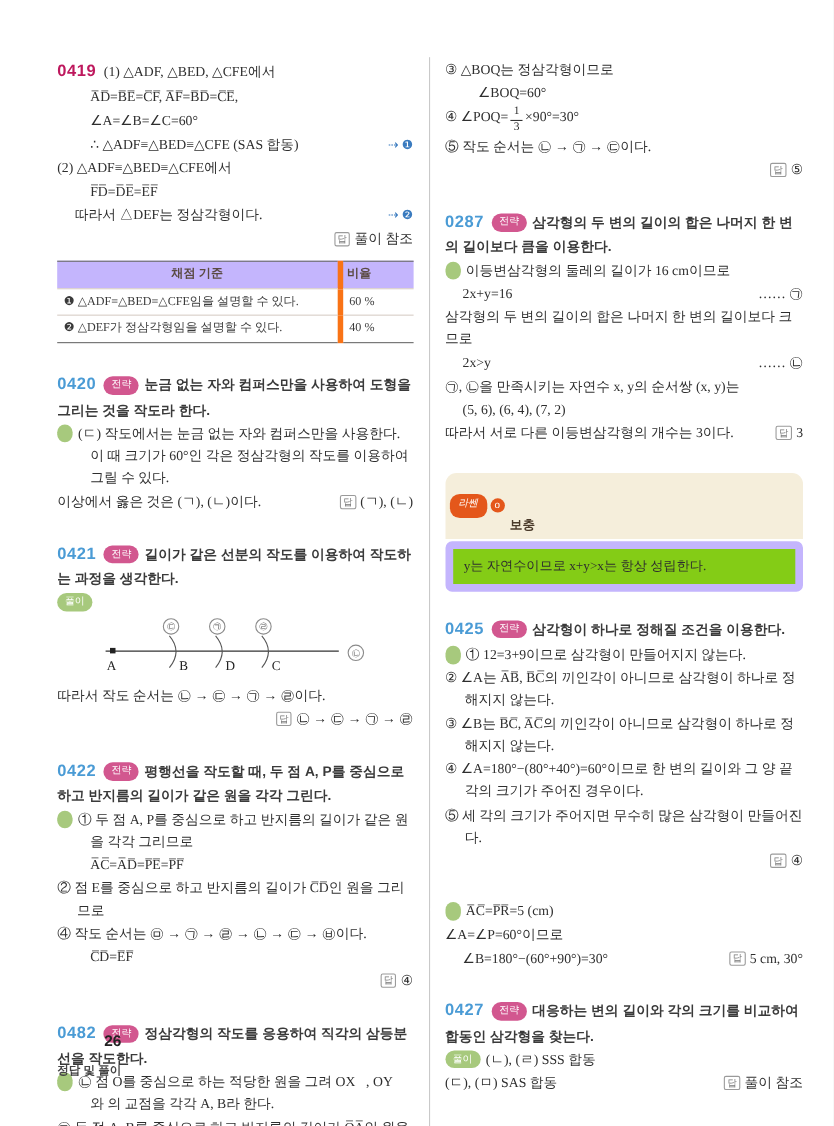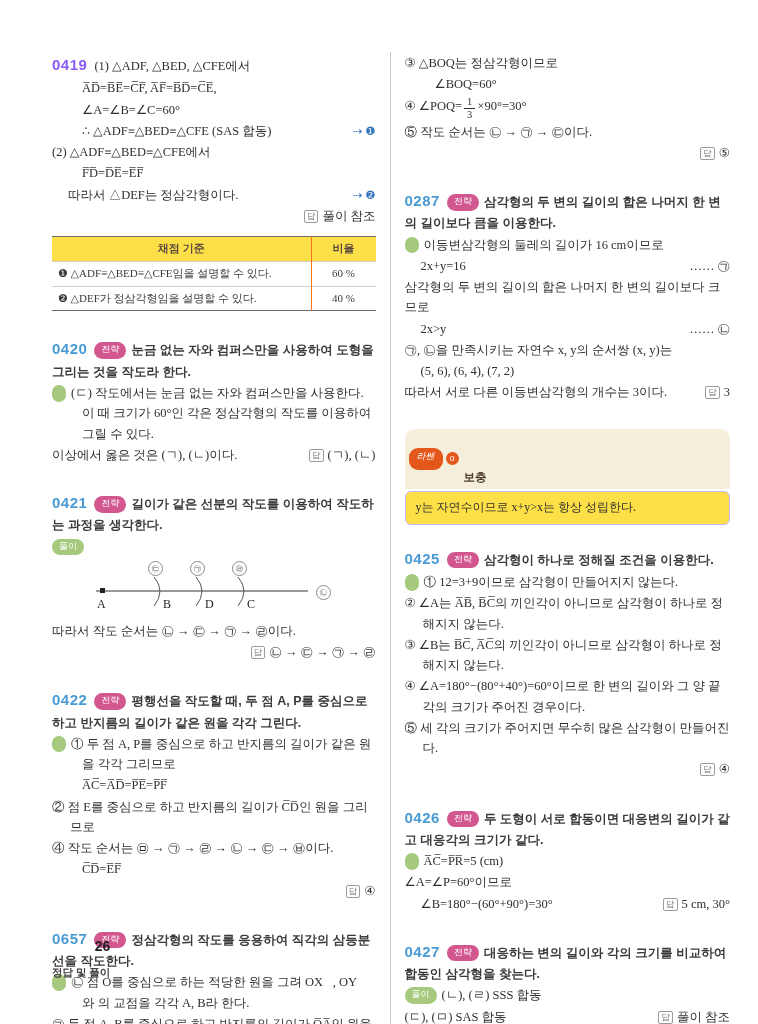--- a/index.html
+++ b/index.html
@@ -12,21 +12,21 @@
   .col { width:324px; font-size:12.5px; line-height:1.62; }
   .col-left { padding-right:14px; border-right:1px solid #c9c9c9; }
   .col-right { padding-left:14px; width:326px; }
 
   .prob { margin-bottom:26px; }
   .prob-num {
     font-family:"Liberation Sans", sans-serif; font-weight:bold;
     font-size:15px; letter-spacing:.5px; margin-right:7px;
   }
   .num-blue { color:#4a9bd5; }
-  .num-green { color:#8b5cf6; }
+  .num-green { color:#be185d; }
   .badge {
     display:inline-block; border-radius:9px; color:#fff; font-size:9px;
     padding:0 7px 2px; font-family:"Liberation Sans", sans-serif;
     vertical-align:2px; margin-right:5px; white-space:nowrap;
   }
   .badge-strategy { background:#d2578f; }
   .badge-solution { background:#a7c97d; }
   .strategy-text { font-family:"Liberation Sans", sans-serif; font-weight:bold; color:#3a3a3a; }
 
   .line { margin:1px 0; }
@@ -40,44 +40,44 @@
 
   .ans { white-space:nowrap; }
   .ans-tag {
     display:inline-block; border:1px solid #9a9a9a; border-radius:2px;
     font-size:8.5px; line-height:11px; padding:0 2px; color:#777;
     font-family:"Liberation Sans", sans-serif; margin-right:4px; vertical-align:1px;
   }
 
   table.grade { width:100%; border-collapse:collapse; margin-top:10px;
     border-top:1.5px solid #6b6b6b; border-bottom:1.5px solid #6b6b6b; font-size:11px; }
-  table.grade th { background:#fde047; font-family:"Liberation Sans", sans-serif;
+  table.grade th { background:#c4b5fd; font-family:"Liberation Sans", sans-serif;
     font-weight:bold; color:#5a4a42; padding:3px 4px; font-size:11px; }
   table.grade td { padding:3px 6px; border-top:1px solid #d8cdc6; color:#3a3a3a; }
-  table.grade .ratio-col { width:52px; text-align:center; border-left:1px solid #f97316; }
+  table.grade .ratio-col { width:52px; text-align:left; border-left:5px solid #f97316; }
 
   .diagram { position:relative; width:250px; height:58px; margin:4px 0 2px 34px; }
   .diagram .pt-label { position:absolute; top:34px; font-size:12px; color:#222; }
   .diagram .circ {
     position:absolute; width:13px; height:13px; border:1px solid #8a8a8a; border-radius:50%;
     font-size:8px; line-height:13px; text-align:center; color:#555;
     font-family:"Liberation Sans", sans-serif;
   }
 
   .supplement { margin:14px 0 22px; }
   .supp-head { background:#f5eedb; border-radius:10px 10px 0 0; padding:3px 6px 3px 4px;
     display:flex; align-items:center; }
   .supp-brand { background:#e4571b; color:#fff; border-radius:9px; font-size:9px;
     font-family:"Liberation Sans", sans-serif; font-style:italic; padding:1px 8px 6px; }
   .supp-circle { background:#e4571b; color:#fff; border-radius:50%; width:13px; height:13px;
     font-size:9px; line-height:13px; text-align:center; margin:0 5px 0 3px;
     font-family:"Liberation Sans", sans-serif; }
   .supp-title { font-family:"Liberation Sans", sans-serif; font-weight:bold;
     font-size:11.5px; color:#4a3a2a;margin-top:36px; }
-  .supp-body { background:#fde047; border:1px solid #c4b5fd; border-radius:6px;
+  .supp-body { background:#84cc16; border:7px solid #c4b5fd; border-radius:6px;
     padding:6px 10px; margin-top:2px; font-size:12px; }
 
   .frac { display:inline-block; text-align:center; vertical-align:-8px;
     font-size:10.5px; line-height:1.15; margin:0 2px; }
   .frac .num { display:block; border-bottom:1px solid #333; padding:0 3px; }
   .frac .den { display:block; }
 
   .footer { position:absolute; left:52px; bottom:44px; display:flex; align-items:flex-end;
     font-family:"Liberation Sans", sans-serif;flex-direction:column; }
   .footer .pg { font-weight:bold; font-size:14px; color:#222; }
@@ -168,21 +168,21 @@
         <div class="line ind1">A̅C̅=A̅D̅=P̅E̅=P̅F̅</div>
         <div class="line hang2">② 점 E를 중심으로 하고 반지름의 길이가 C̅D̅인 원을 그리므로</div>
         <div class="line hang2">④ 작도 순서는 ㉤ → ㉠ → ㉣ → ㉡ → ㉢ → ㉥이다.</div>
         <div class="line ind1">C̅D̅=E̅F̅</div>
         <div class="line right">
           <span class="ans"><span class="ans-tag">답</span><span>④</span></span>
         </div>
       </div>
 
       <div class="prob">
-        <div class="line"><span class="prob-num num-blue">0657</span><span class="badge badge-strategy">전략</span><span class="strategy-text">정삼각형의 작도를 응용하여 직각의 삼등분선을 작도한다.</span></div>
+        <div class="line"><span class="prob-num num-blue">0482</span><span class="badge badge-strategy">전략</span><span class="strategy-text">정삼각형의 작도를 응용하여 직각의 삼등분선을 작도한다.</span></div>
         <div class="line hang"><span class="badge badge-solution">풀이</span><span>㉡ 점 O를 중심으로 하는 적당한 원을 그려 OX⃗, OY⃗와 의 교점을 각각 A, B라 한다.</span></div>
         <div class="line hang2">㉠ 두 점 A, B를 중심으로 하고 반지름의 길이가 O̅A̅인 원을 각각 그려 ㉡에서 그린 원과의 교점을 각각 P, Q라 한다.</div>
 
       </div>
     </div>
 
     <div class="col col-right">
 
       <div class="prob">
         <div class="line hang2">③ △BOQ는 정삼각형이므로</div>
@@ -231,21 +231,20 @@
         <div class="line hang2">② ∠A는 A̅B̅, B̅C̅의 끼인각이 아니므로 삼각형이 하나로 정해지지 않는다.</div>
         <div class="line hang2">③ ∠B는 B̅C̅, A̅C̅의 끼인각이 아니므로 삼각형이 하나로 정해지지 않는다.</div>
         <div class="line hang2">④ ∠A=180°−(80°+40°)=60°이므로 한 변의 길이와 그 양 끝 각의 크기가 주어진 경우이다.</div>
         <div class="line hang2">⑤ 세 각의 크기가 주어지면 무수히 많은 삼각형이 만들어진다.</div>
         <div class="line right">
           <span class="ans"><span class="ans-tag">답</span><span>④</span></span>
         </div>
       </div>
 
       <div class="prob">
-        <div class="line"><span class="prob-num num-blue">0426</span><span class="badge badge-strategy">전략</span><span class="strategy-text">두 도형이 서로 합동이면 대응변의 길이가 같고 대응각의 크기가 같다.</span></div>
         <div class="line hang"><span class="badge badge-solution">풀이</span><span>A̅C̅=P̅R̅=5 (cm)</span></div>
         <div class="line">∠A=∠P=60°이므로</div>
         <div class="line ind2 between">
           <span>∠B=180°−(60°+90°)=30°</span>
           <span class="ans"><span class="ans-tag">답</span><span>5 cm, 30°</span></span>
         </div>
       </div>
 
       <div class="prob">
         <div class="line"><span class="prob-num num-blue">0427</span><span class="badge badge-strategy">전략</span><span class="strategy-text">대응하는 변의 길이와 각의 크기를 비교하여 합동인 삼각형을 찾는다.</span></div>

